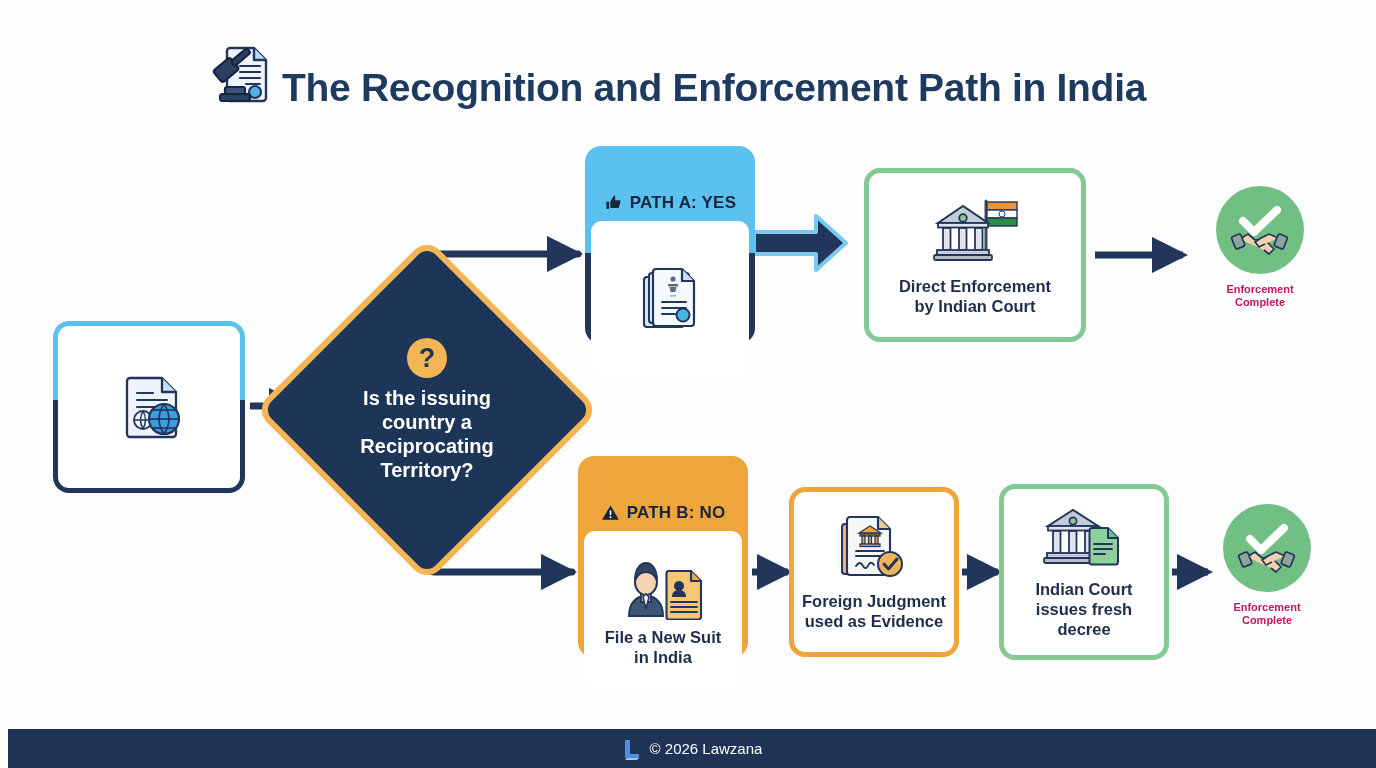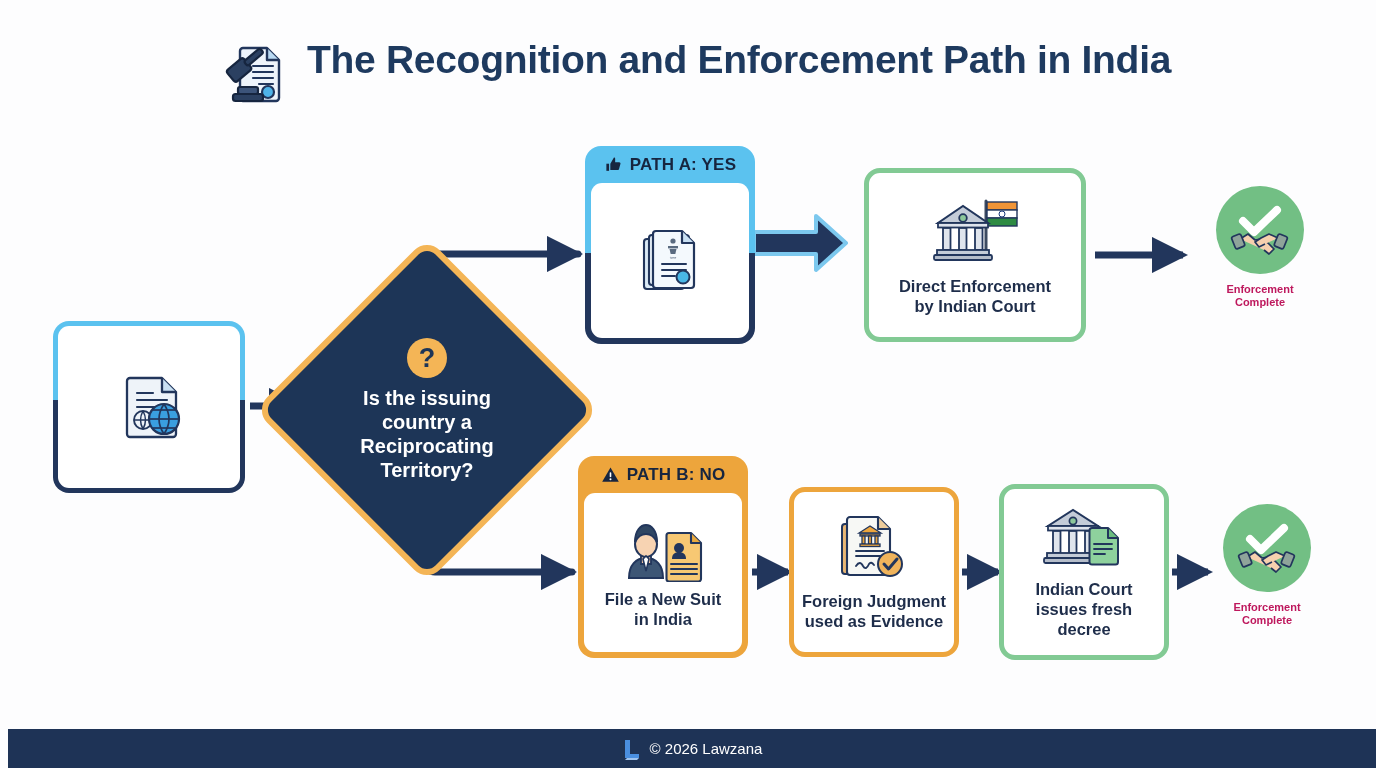--- a/index.html
+++ b/index.html
@@ -7,22 +7,22 @@
   body {
     font-family: "Liberation Sans", sans-serif;
     background: #fdfdfe;
     position: relative;
     overflow: hidden;
   }
   #stage { position: absolute; inset: 0; }
 
   
   #title-bar {
-    position: absolute; left: 215px; top: 38px;
-    display: flex; align-items: flex-start; gap: 20px;
+    position: absolute; left: 202px; top: 38px;
+    display: flex; align-items: flex-end; gap: 8px;
   }
   #title-text {
     font-size: 39px; font-weight: bold; color: #1e3a5f;
     letter-spacing: -0.3px; white-space: nowrap;
   }
 
   
   .node-label {
     font-size: 16.5px; font-weight: bold; color: #1e2d4a;
     text-align: center; line-height: 1.2; white-space: pre-line;
@@ -49,20 +49,21 @@
   .card.green  { border: 5px solid #82ca94; border-radius: 16px; }
   .card.orange { border: 5px solid #eda53c; border-radius: 16px; }
 
   
   .path-group { position: absolute; border-radius: 16px; padding: 0; }
   .path-group .band {
     height: 37px; display: flex; align-items: center;
     justify-content: center; gap: 7px;
     font-size: 17px; font-weight: bold; color: #17253f;
     border-radius: 11px 11px 0 0;
+    margin-top: 38px;
   }
   .path-group .band-text { letter-spacing: .2px; }
   .path-group .inner {
     background: #ffffff; border-radius: 11px; margin: 0 6px 6px 6px;
     display: flex; flex-direction: column; align-items: center;
     justify-content: center; gap: 8px;
   }
   #path-a-group {
     background-image: linear-gradient(to bottom, #5bc2ef 0%, #5bc2ef 54%, #22365c 54%, #22365c 100%);
   }

